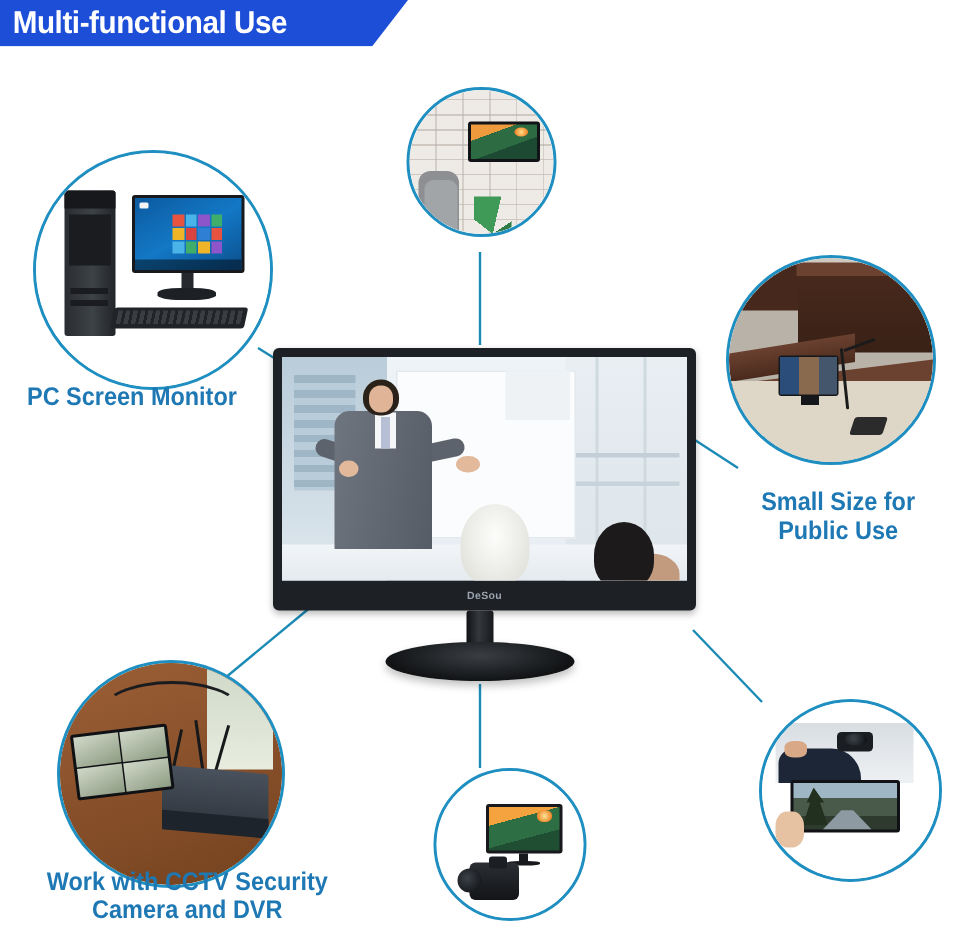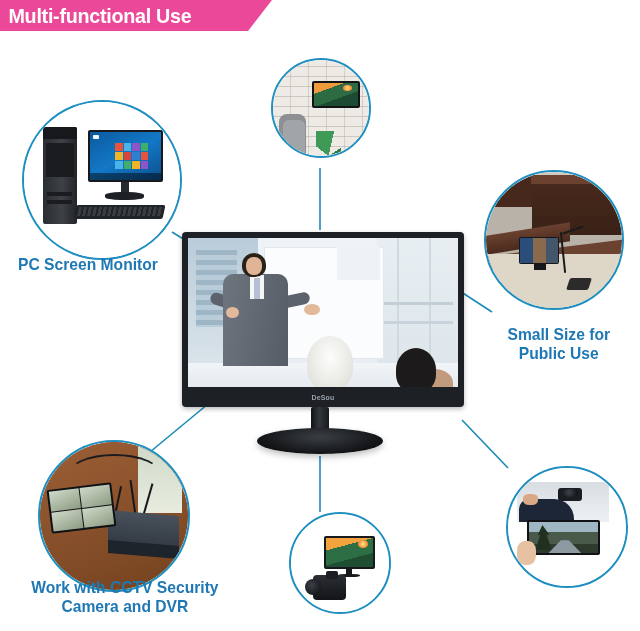--- a/index.html
+++ b/index.html
@@ -6,21 +6,21 @@
   body{
     width:640px;height:631px;position:relative;overflow:hidden;
     background:#ffffff;
     font-family:"Liberation Sans","DejaVu Sans",sans-serif;
   }
   .stage{position:absolute;inset:0;}
 
   
   .banner{
     position:absolute;left:0;top:0;width:272px;height:31px;
-    background:#ec4899;
+    background:#1d4ed8;
     clip-path:polygon(0 0, 272px 0, 248px 31px, 0 31px);
     display:flex;align-items:center;
   }
   .banner-text{
     color:#ffffff;font-size:21px;font-weight:bold;
     letter-spacing:-0.3px;padding-left:9px;
     font-family:"Liberation Sans","DejaVu Sans",sans-serif;
     transform:scaleX(0.94);transform-origin:left center;
     white-space:nowrap;
   }

